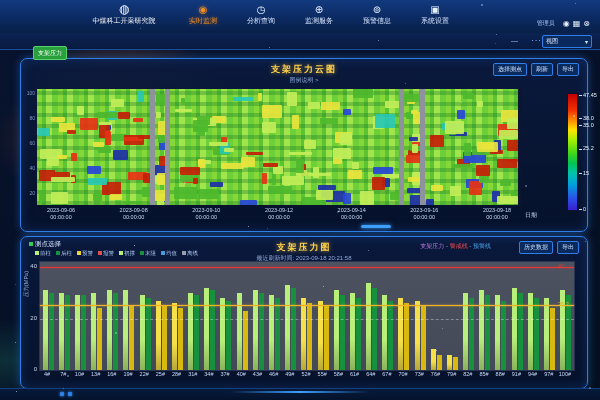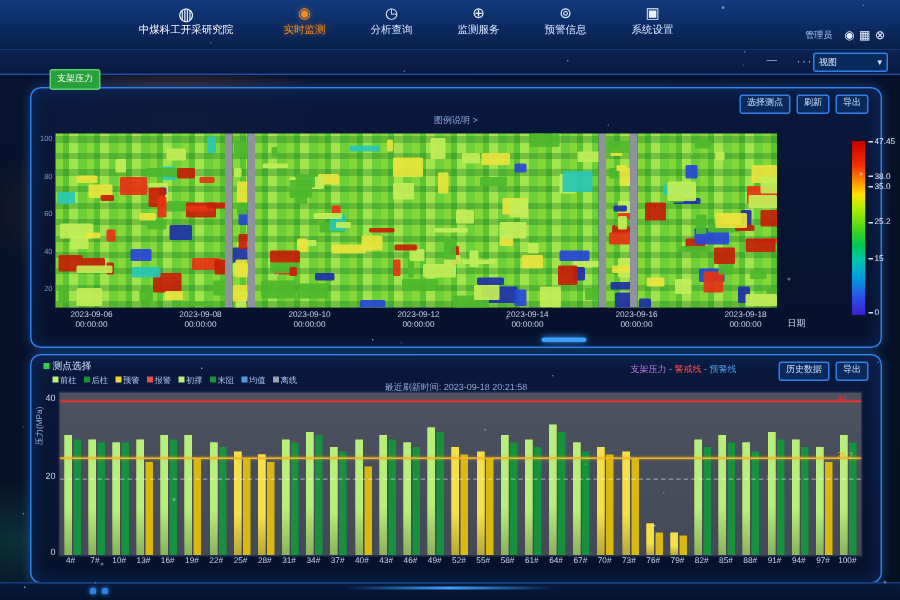--- a/index.html
+++ b/index.html
@@ -142,20 +142,21 @@
     <span id="tb-dash" class="abs">—</span>
     <span id="tb-dots" class="abs">···</span>
     <div id="tb-select" class="abs">
       <span>视图</span>
       <span>▾</span>
     </div>
   </div>
   <div id="green-badge" class="abs">支架压力</div>
 
   <div id="panel1" class="abs panel">
+    <div class="ptitle">支架压力云图</div>
     <div class="psub">图例说明 &gt;</div>
     <div class="pbtns" id="hm-btns">
         <div class="pbtn">选择测点</div>
         <div class="pbtn">刷新</div>
         <div class="pbtn">导出</div>
       </div>
     <div id="hm-plot" class="abs">
         <div class="hm-block" style="width: 113px;">
           <div class="blob" style="left: 72.9014px; top: 38.8645%; width: 17.0503px; height: 7.19775px; background: rgb(77, 184, 44);"></div>
           <div class="blob" style="left: 87.0642px; top: 39.3676%; width: 20.1777px; height: 10.741px; background: rgb(196, 32, 8);"></div>
@@ -411,20 +412,21 @@
     <div id="bp-legend">
         <span class="lg-item"><span class="sw" style="background: rgb(184, 238, 122);"></span>前柱</span>
         <span class="lg-item"><span class="sw" style="background: rgb(23, 145, 61);"></span>后柱</span>
         <span class="lg-item"><span class="sw" style="background: rgb(242, 212, 28);"></span>预警</span>
         <span class="lg-item"><span class="sw" style="background: rgb(224, 80, 80);"></span>报警</span>
         <span class="lg-item"><span class="sw" style="background: rgb(184, 238, 122);"></span>初撑</span>
         <span class="lg-item"><span class="sw" style="background: rgb(23, 145, 61);"></span>末阻</span>
         <span class="lg-item"><span class="sw" style="background: rgb(74, 154, 224);"></span>均值</span>
         <span class="lg-item"><span class="sw" style="background: rgb(154, 160, 176);"></span>离线</span>
       </div>
+    <div class="ptitle">支架压力图</div>
     <div class="psub">最近刷新时间: 2023-09-18 20:21:58</div>
     <div id="bp-status"><span style="color: rgb(199, 122, 232);">支架压力</span><span style="color: rgb(143, 168, 216);"> - </span><span style="color: rgb(255, 77, 77);">警戒线</span><span style="color: rgb(143, 168, 216);"> - </span><span style="color: rgb(74, 160, 232);">预警线</span></div>
     <div class="pbtns" id="bp-btns">
         <div class="pbtn">历史数据</div>
         <div class="pbtn">导出</div>
       </div>
     <div id="bp-ylab">压力(MPa)</div>
     <div id="bp-yticks">
         <div class="abs ytick" style="top: 26.1429px;">40</div>
         <div class="abs ytick" style="top: 77.5714px;">20</div>

